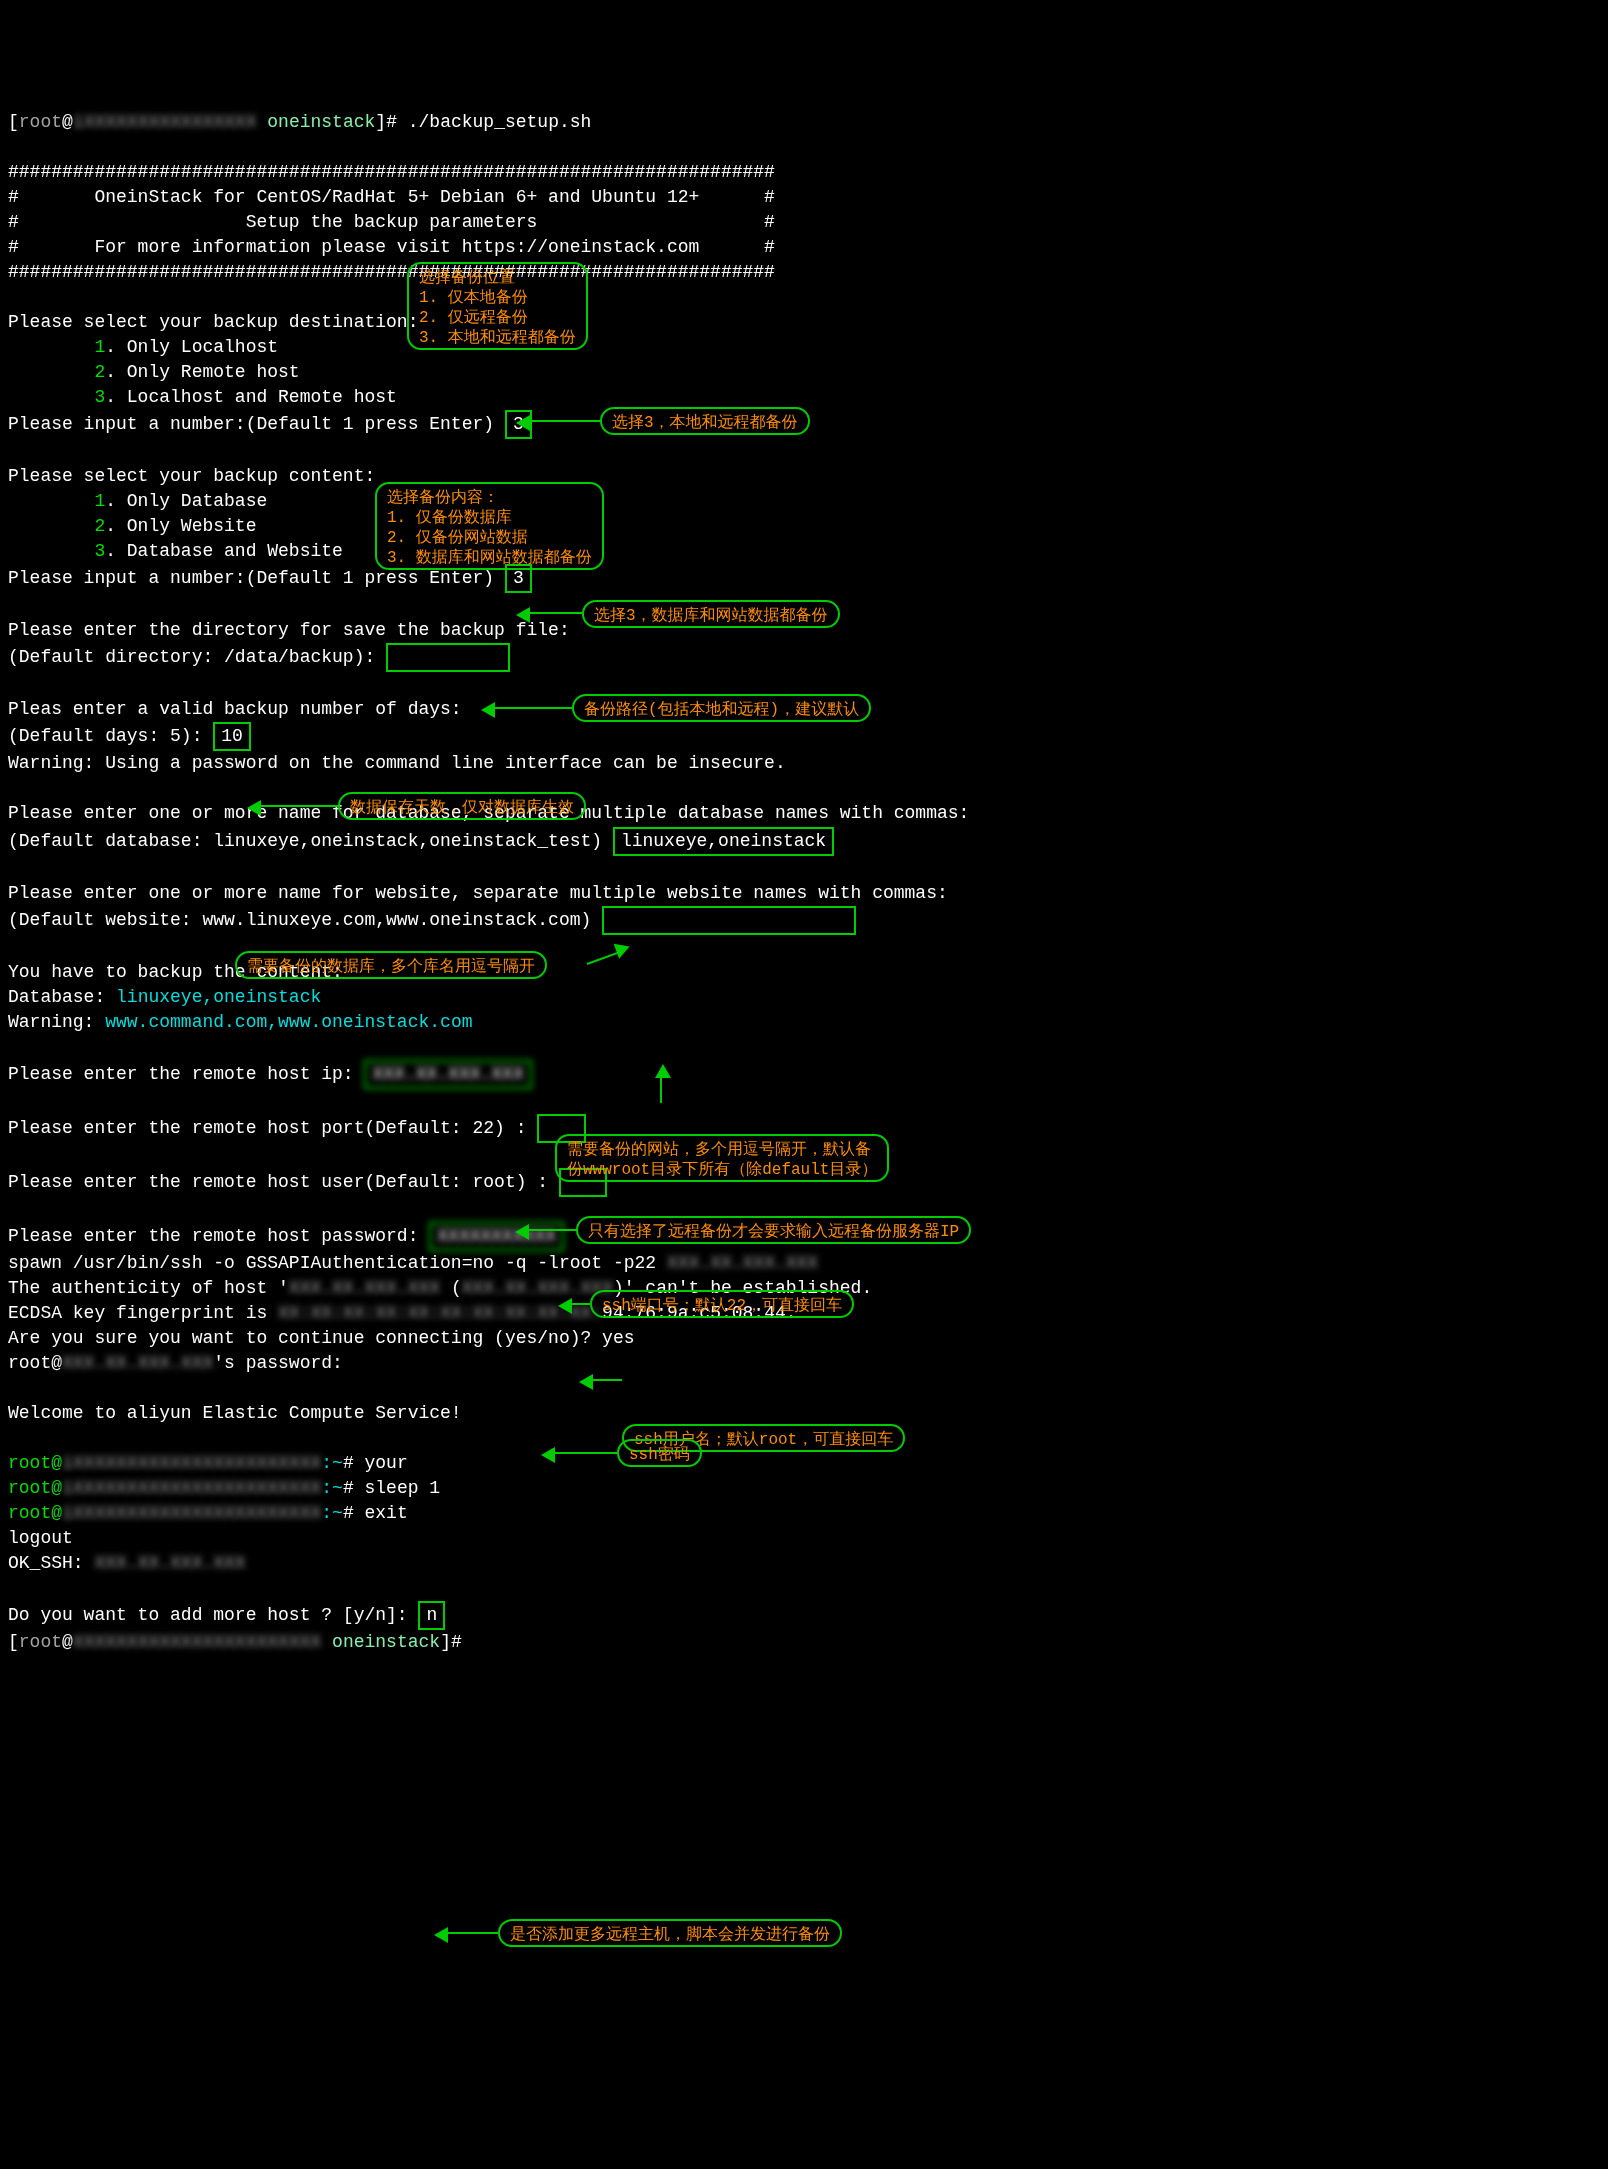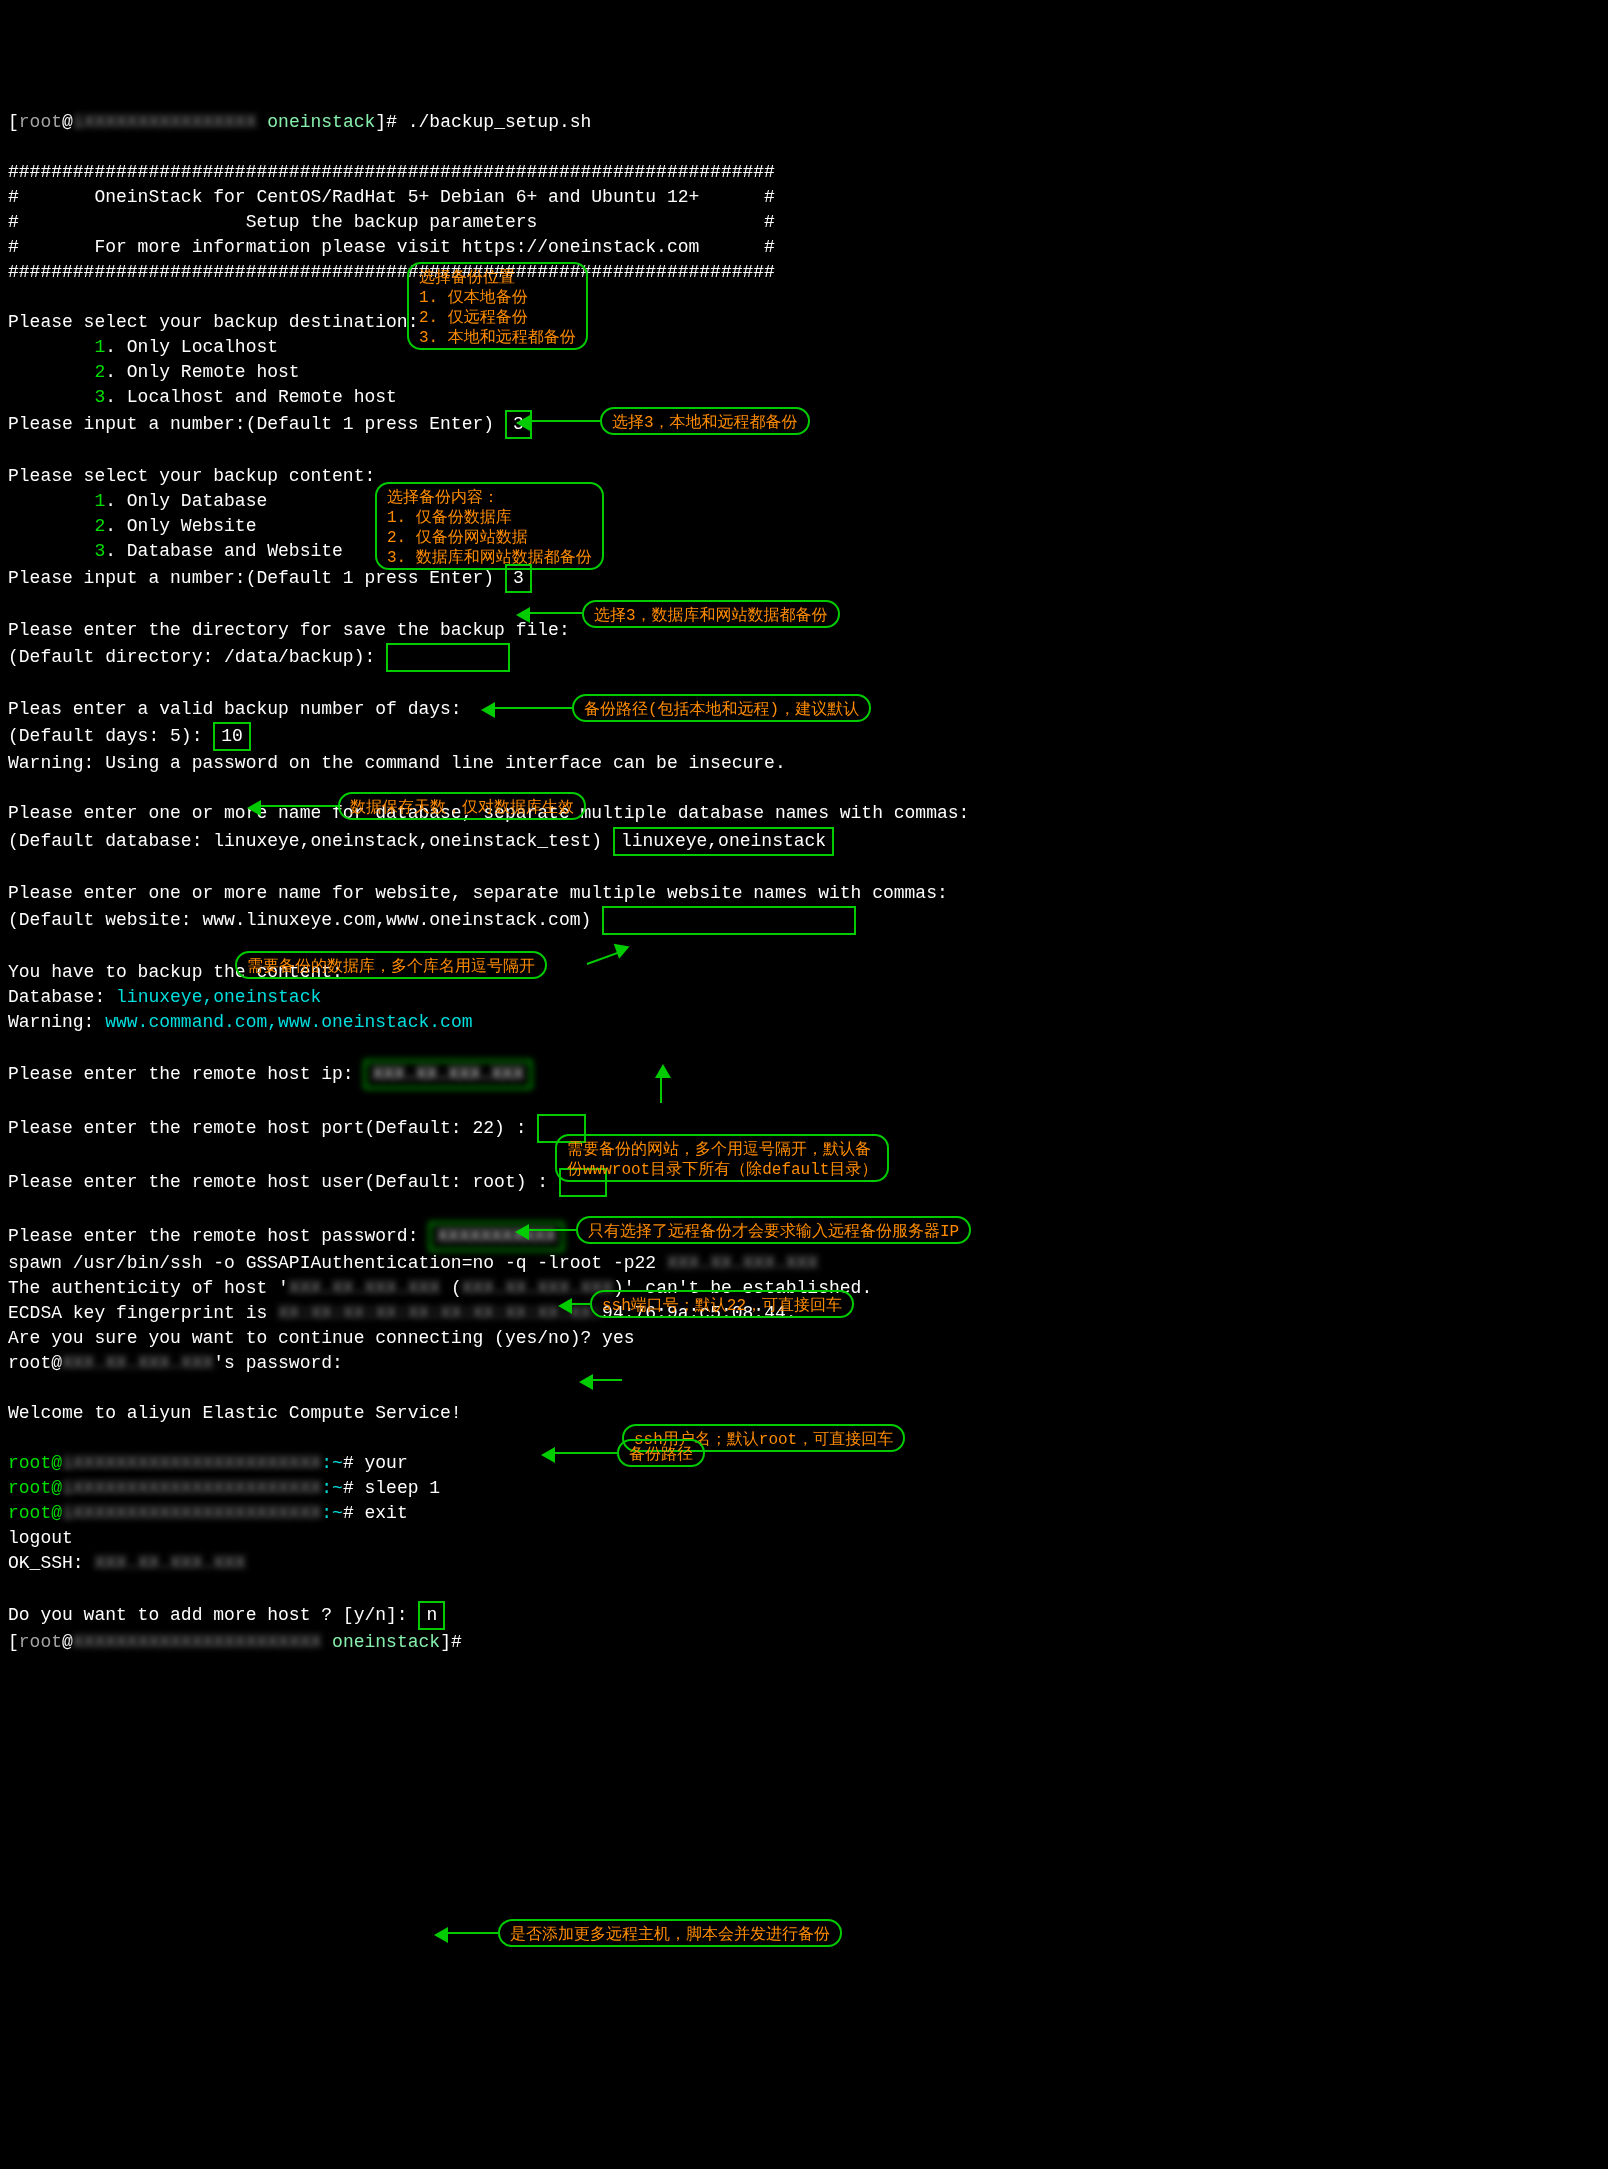--- a/index.html
+++ b/index.html
@@ -157,18 +157,18 @@
 <div class="arrow" style="left:521px; top:1229px; width:55px;"></div>
 <div class="annot" style="left:576px; top:1216px;">只有选择了远程备份才会要求输入远程备份服务器IP</div>
 
 <div class="arrow" style="left:564px; top:1303px; width:26px;"></div>
 <div class="annot" style="left:590px; top:1290px;">ssh端口号；默认22，可直接回车</div>
 
 <div class="arrow" style="left:585px; top:1379px; width:37px;"></div>
 <div class="annot" style="left:622px; top:1424px;">ssh用户名；默认root，可直接回车</div>
 
 <div class="arrow" style="left:547px; top:1452px; width:70px;"></div>
-<div class="annot" style="left:617px; top:1439px;">备份路径</div>
+<div class="annot" style="left:617px; top:1439px;">ssh密码</div>
 
 <div class="arrow" style="left:440px; top:1932px; width:58px;"></div>
 <div class="annot" style="left:498px; top:1919px;">是否添加更多远程主机，脚本会并发进行备份</div>
 
 
 
 </body></html>

